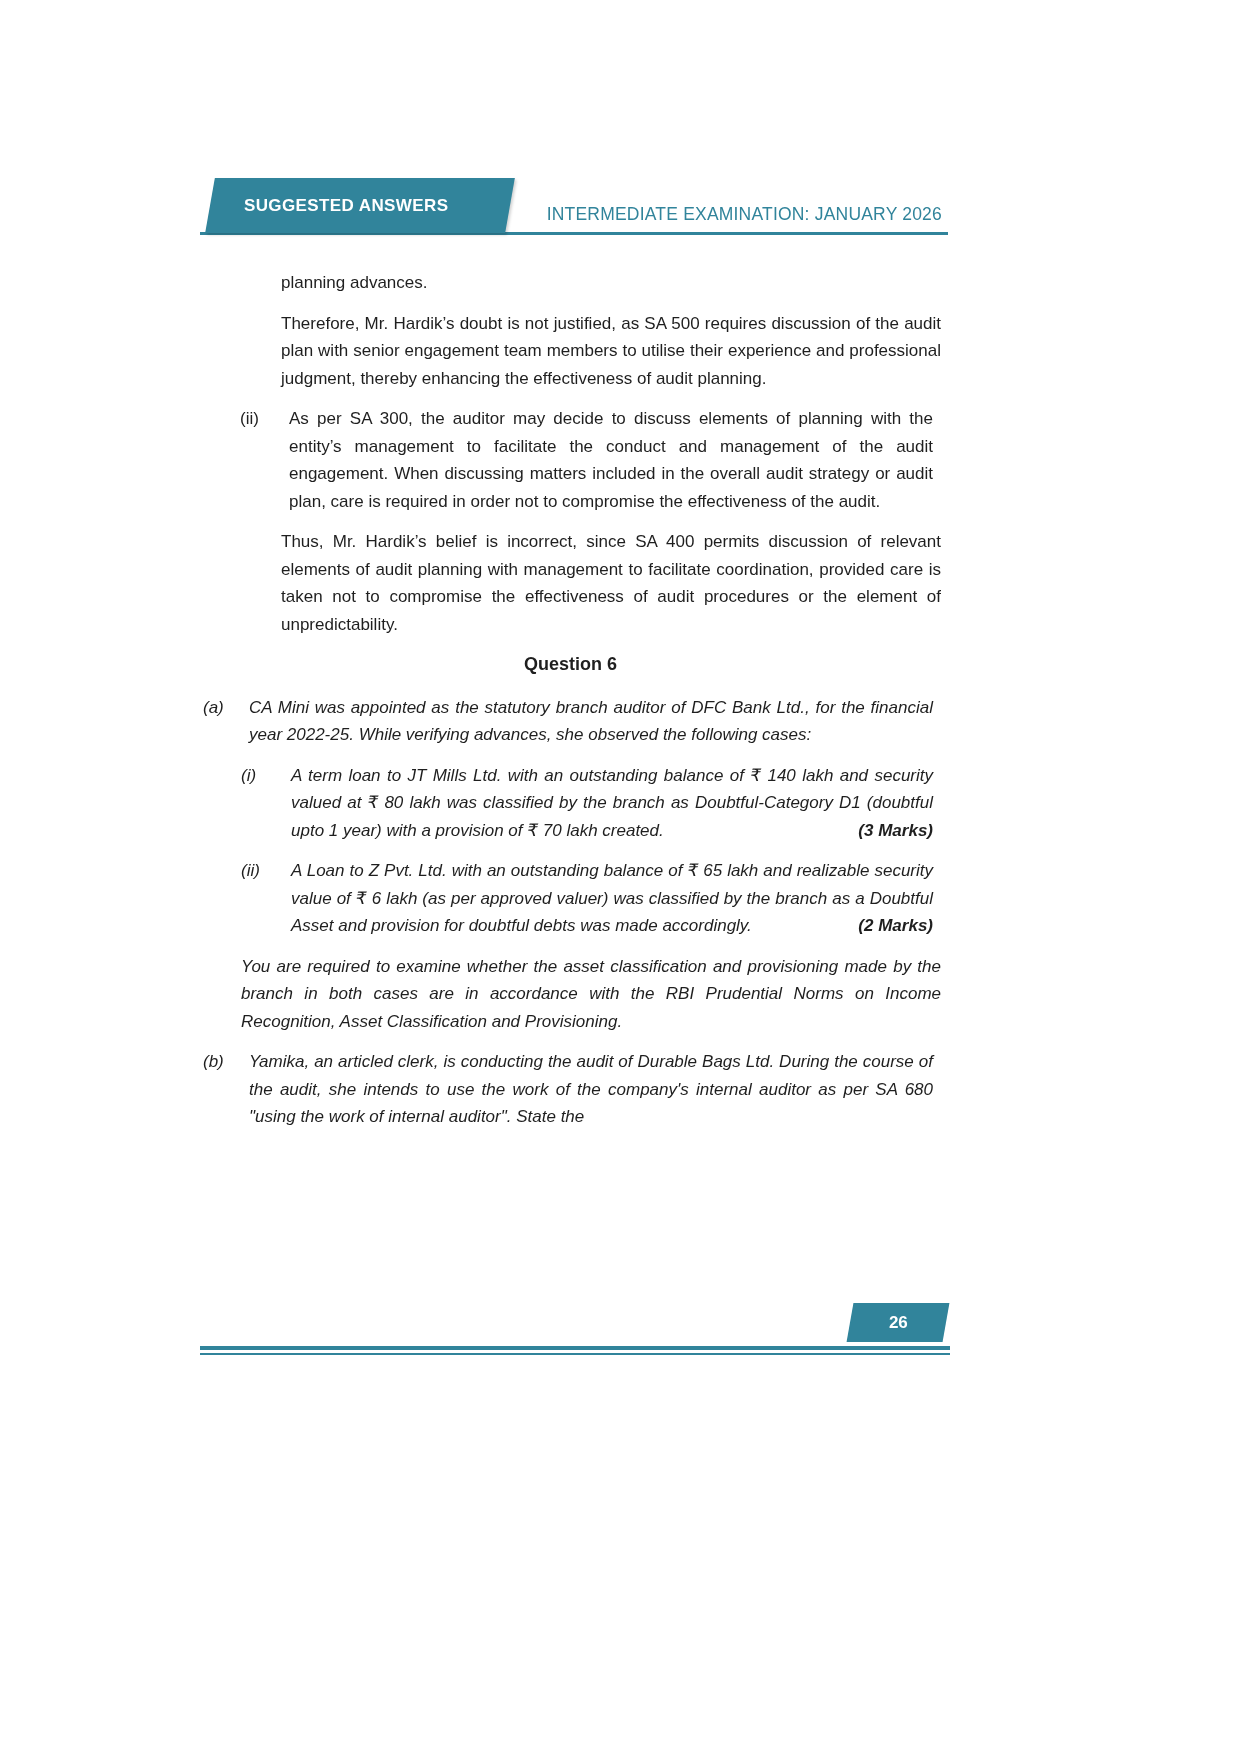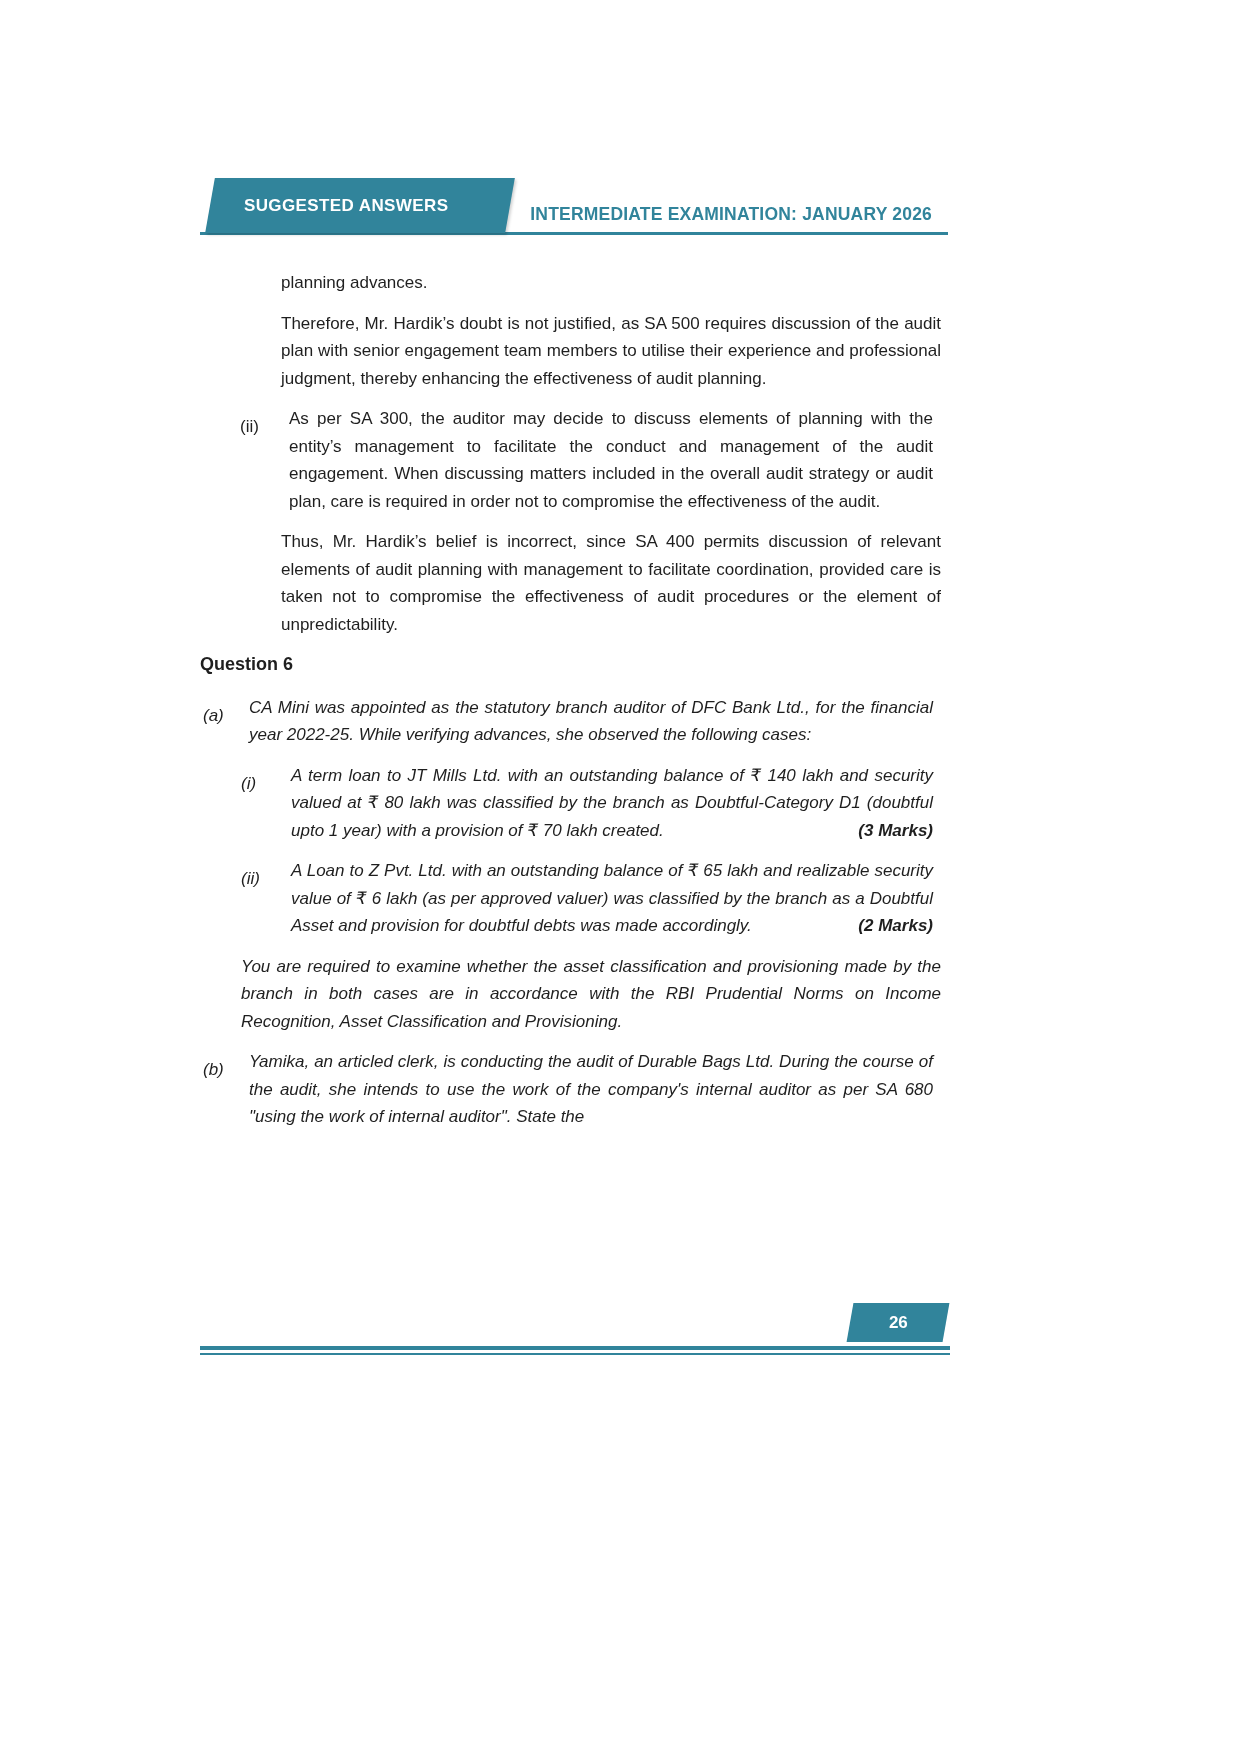--- a/index.html
+++ b/index.html
@@ -25,47 +25,47 @@
     transform: skewX(-10deg);
     display: flex; align-items: center;
     box-shadow: 2px 2px 3px rgba(0,0,0,0.18);
   }
   .banner-text {
     transform: skewX(10deg);
     color: #ffffff; font-weight: bold; font-size: 17px; letter-spacing: 0.4px;
     padding-left: 34px; white-space: nowrap;
   }
   .header-title {
-    position: absolute; right: 16px; bottom: 10px;
-    color: var(--teal); font-weight: bold; font-size: 17.5px; letter-spacing: 0.2px;
+    position: absolute; right: 6px; bottom: 10px;
+    color: var(--teal); font-weight: normal; font-size: 17.5px; letter-spacing: 0.2px;
     white-space: nowrap;
   }
 
   
   .content {
     position: absolute; top: 269px; left: 200px; width: 741px;
     font-size: 17px; line-height: 27.5px;
   }
   .content p { margin: 0 0 13px 0; }
   .just { text-align: justify; }
   .italic { font-style: italic; }
   .indent-ans { padding-left: 81px; }
   .indent-q   { padding-left: 41px; }
 
   .item { position: relative; margin-bottom: 13px; }
-  .item .item-label { position: absolute; top: 8px; }
+  .item .item-label { position: absolute; top: 0; }
   .item .item-body { margin: 8px; }
   .lvl-ans  { padding-left: 81px; }
   .lvl-ans > .item-label { left: 40px; }
   .lvl-q    { padding-left: 41px; }
   .lvl-q > .item-label { left: 3px; }
   .lvl-qsub { padding-left: 83px; }
   .lvl-qsub > .item-label { left: 41px; }
 
-  .q-heading { font-weight: bold; font-size: 18px; margin: 7px 0 15px 0; }
+  .q-heading { font-weight: bold; font-size: 18px; margin: 7px 0 15px 0; text-align: center; }
   .marks { float: right; font-weight: bold; font-style: italic; }
 
   
   .footer { position: absolute; left: 200px; top: 1303px; width: 750px; height: 60px; }
   .page-badge {
     position: absolute; right: 4px; top: 0; width: 96px; height: 39px;
     background: var(--teal);
     transform: skewX(-10deg);
     display: flex; align-items: center; justify-content: center;
   }

